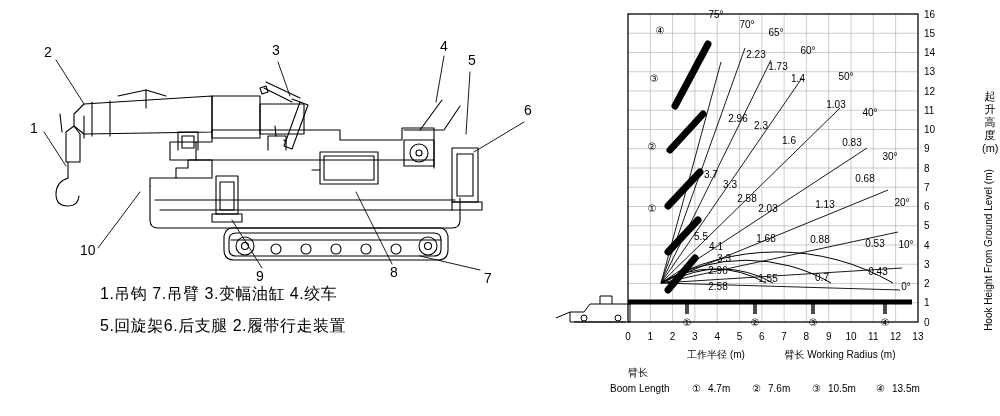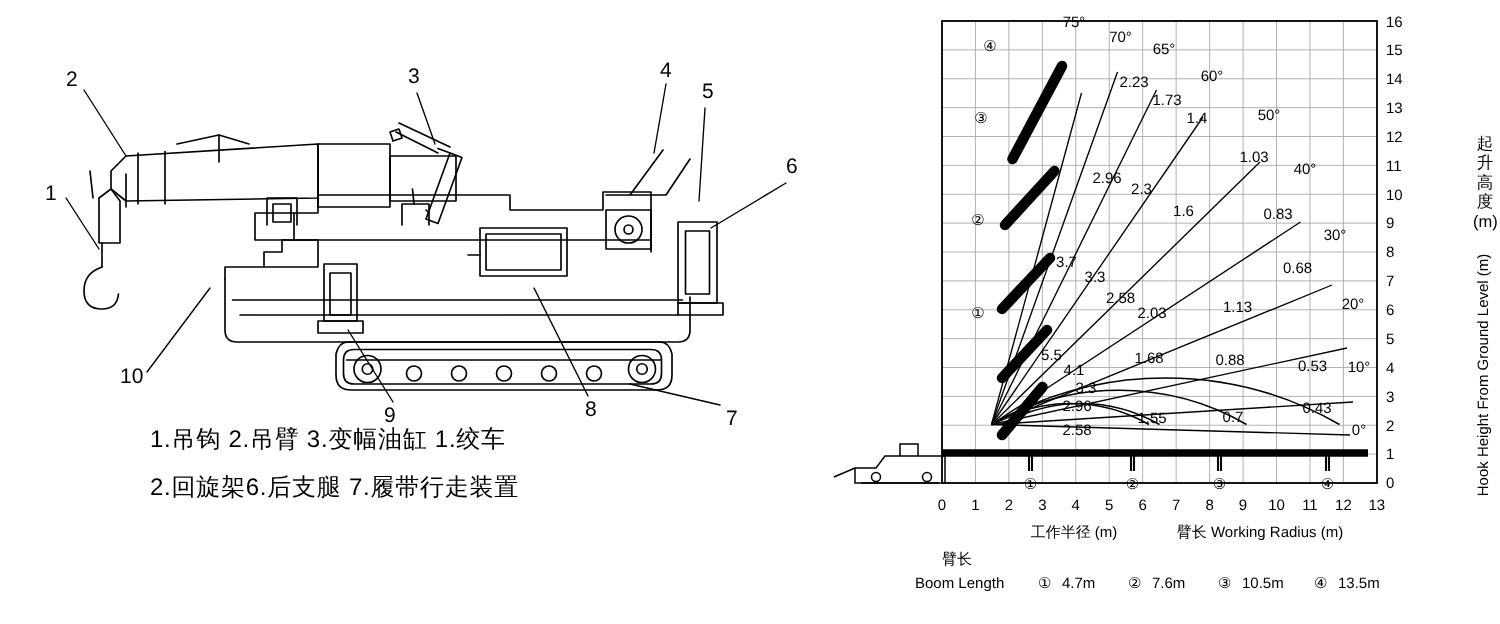--- a/index.html
+++ b/index.html
@@ -112,22 +112,22 @@
         <text x="468" y="65">5</text>
         <text x="524" y="115">6</text>
         <text x="484" y="283">7</text>
         <text x="390" y="277">8</text>
         <text x="256" y="281">9</text>
         <text x="80" y="255">10</text>
       </g>
     </svg>
 
     <div class="legend">
-      <div>1.吊钩 2.吊臂 3.变幅油缸 1.绞车</div>
-      <div>2.回旋架6.后支腿 7.履带行走装置</div>
+      <div>1.吊钩 7.吊臂 3.变幅油缸 4.绞车</div>
+      <div>5.回旋架6.后支腿 2.履带行走装置</div>
     </div>
   </div>
 
   <div class="panel" id="right">
     <svg width="460" height="416" viewBox="0 0 460 416">
 
       <g stroke="#aaa" stroke-width="0.6">
         <line x1="88" y1="14" x2="88" y2="322"></line>
           <line x1="110.3" y1="14" x2="110.3" y2="322"></line>
         <line x1="132.6" y1="14" x2="132.6" y2="322"></line>

